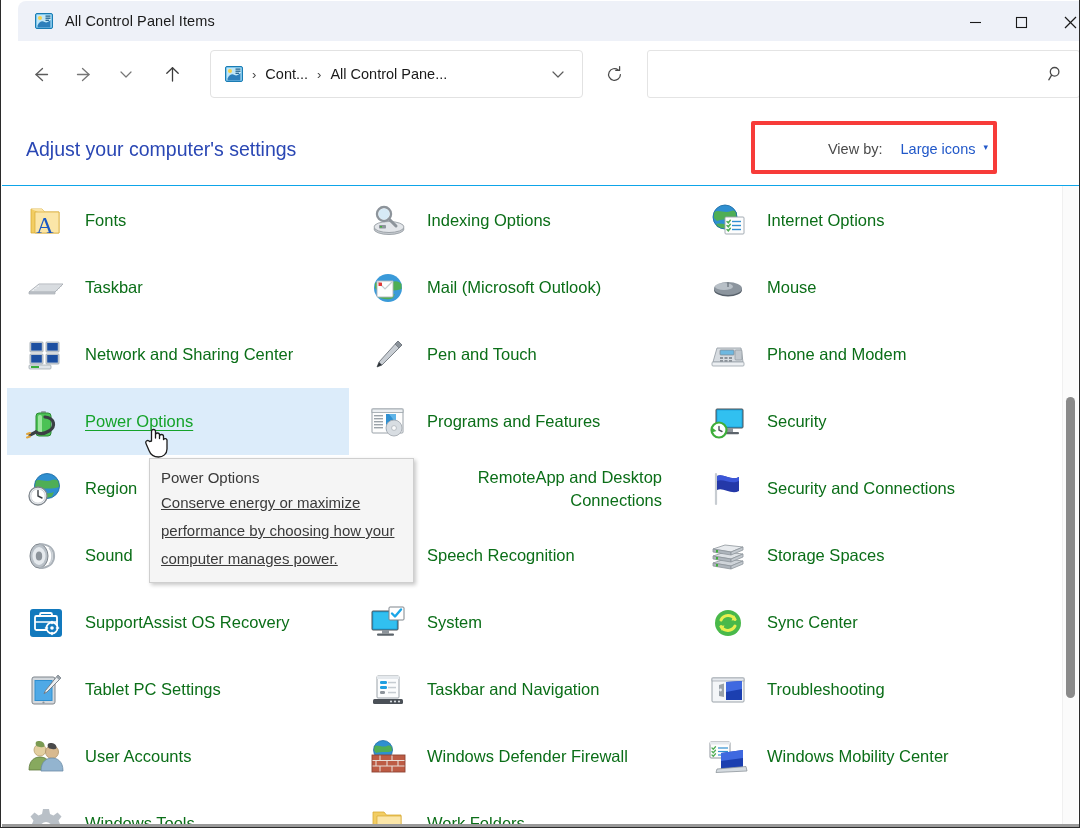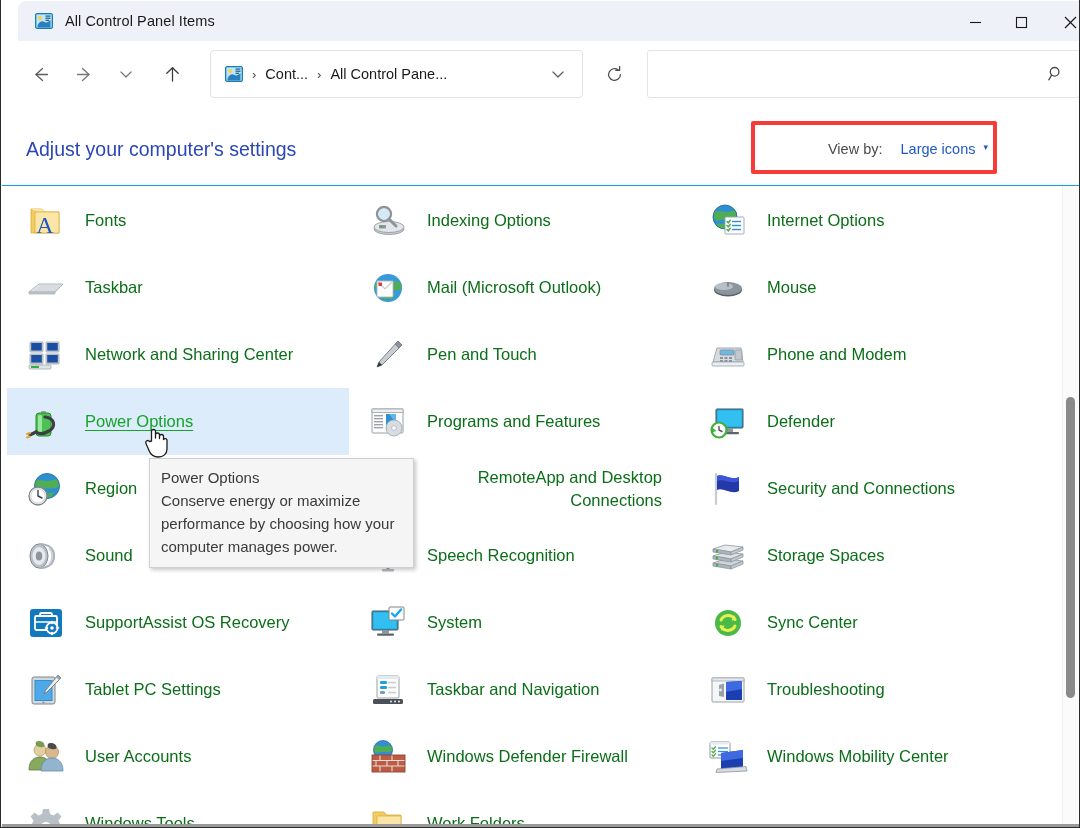--- a/index.html
+++ b/index.html
@@ -274,21 +274,22 @@
   }
   #tooltip-title {
     font-size: 15px;
     color: #3a3a3a;
     line-height: 23px;
     white-space: nowrap;
   }
   #tooltip-desc {
     font-size: 15px;
     color: #3a3a3a;
-    line-height: 23px;
+    line-height: 28px;
+    text-decoration: underline;
   }
 
   
   #scrollbar {
     position: absolute;
     right: 1px; top: 186px;
     width: 16px; height: 640px;
     background: #fbfbfb;
     border-left: 1px solid #f0f0f0;
     z-index: 20;
@@ -603,21 +604,21 @@
           <svg viewBox="0 0 42 42">
             <rect x="9" y="8" width="27" height="19" rx="1" fill="#1fa6e0" stroke="#4c5257" stroke-width="1"></rect>
             <rect x="10.5" y="9.5" width="24" height="16" fill="#31c0f0"></rect>
             <rect x="19" y="27" width="7" height="4" fill="#8e959c"></rect>
             <rect x="13" y="31" width="19" height="2.2" rx="1" fill="#5c646b"></rect>
             <circle cx="12" cy="29" r="7.5" fill="#ffffff" stroke="#3fae3b" stroke-width="2.2"></circle>
             <path d="M5 26.5 L4.5 31.5 L9.5 30" fill="#3fae3b"></path>
             <path d="M12 25.5 L12 29 L15 30.5" fill="none" stroke="#4c5257" stroke-width="1.4" stroke-linecap="round"></path>
           </svg>
         </span>
-        <span class="item-label">Defender</span>
+        <span class="item-label">Security</span>
       </div>
 
       <div class="cp-item">
         <span class="item-icon">
           <svg viewBox="0 0 42 42">
             <circle cx="22" cy="18" r="12.5" fill="#2f8fd0"></circle>
             <path d="M10 13 C15 10, 21 15, 27 12 C30 10.5, 33 12, 34 14 L34 19 C28 22, 19 19, 13 22 L10 19 Z" fill="#4fae55"></path>
             <path d="M12 25 C17 23, 23 27, 29 24 L27 28.5 C22 31, 16 29, 13 28 Z" fill="#4fae55"></path>
             <circle cx="22" cy="18" r="12.5" fill="none" stroke="#1e6fa8" stroke-width="0.9"></circle>
             <circle cx="13" cy="28" r="9" fill="#f2f4f6" stroke="#7e858c" stroke-width="1.3"></circle>

